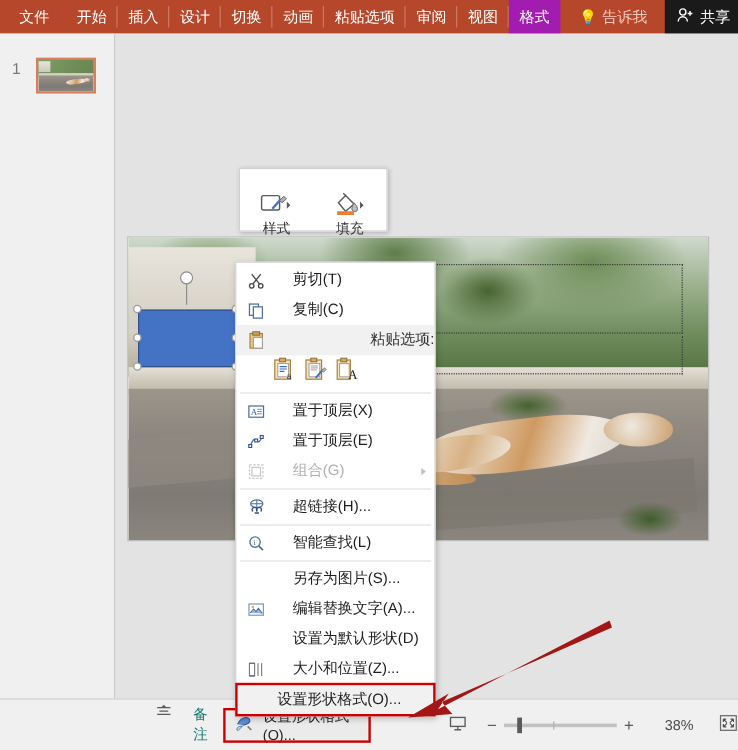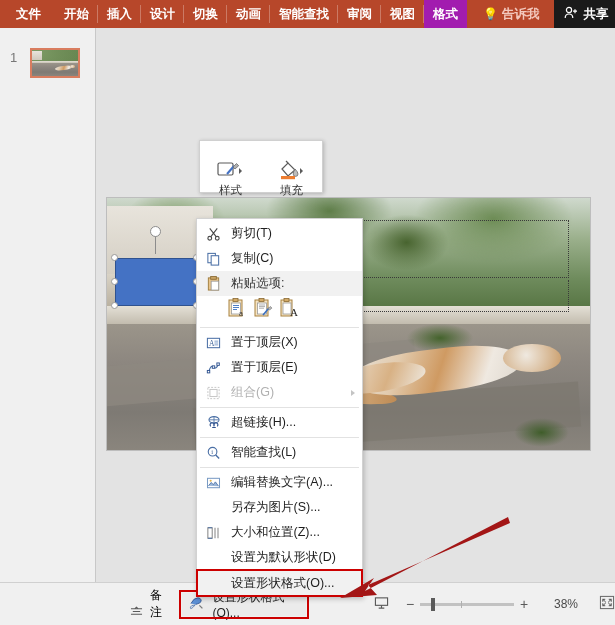--- a/index.html
+++ b/index.html
@@ -9,21 +9,21 @@
     background: #e6e6e6;
     position: relative;
     font-size: 12px;
     color: #333;
   }
 
   
   #ribbon {
     position: absolute; left: 0; top: 0; width: 615px; height: 28px;
     background: #b7472a;
-    display: flex; align-items: stretch; font-weight: bold;
+    display: flex; align-items: stretch;
   }
   .rtab {
     display: flex; align-items: center; justify-content: center;
     color: #ffffff; font-size: 12.5px; padding: 0 9px;
     white-space: nowrap; position: relative;
   }
   .rtab.sep::after {
     content: ""; position: absolute; right: 0; top: 5px; bottom: 5px;
     width: 1px; background: rgba(255,255,255,0.28);
   }
@@ -163,25 +163,25 @@
 
   
   #ctxmenu {
     position: absolute; left: 196px; top: 218px; width: 167px;
     background: #ffffff; border: 1px solid #d2d2d2;
     box-shadow: 1px 2px 5px rgba(0,0,0,0.22); z-index: 50;
     padding: 2px 0 0 0;
   }
   .mi {
     position: relative; display: flex; align-items: center;
-    height: 25px; padding-left: 34px; font-size: 12.5px; color: #1f1f1f;
+    height: 25px; padding-left: 47px; font-size: 12.5px; color: #1f1f1f;
     white-space: nowrap;
   }
   .mi.disabled { color: #b0b0b0; }
-  .mi.header { background: #f1f1f1; color:#333; }
+  .mi.header { background: #f1f1f1; color:#333;justify-content:flex-end; }
   .mi .ic {
     position: absolute; left: 7px; top: 50%; transform: translateY(-50%);
     width: 19px; height: 19px; display:flex; align-items:center; justify-content:center;
   }
   .mi .arrow {
     position: absolute; right: 7px; top: 50%; transform: translateY(-50%);
     width: 0; height: 0; border-left: 4px solid #777;
     border-top: 3.5px solid transparent; border-bottom: 3.5px solid transparent;
   }
   .mi.disabled .arrow { border-left-color: #c4c4c4; }
@@ -205,22 +205,22 @@
   #redarrow { position: absolute; left: 330px; top: 515px; z-index: 70;
               pointer-events: none; }
 
   
   #statusbar {
     position: absolute; left: 0; bottom: 0; width: 615px; height: 43px;
     background: #f0f0f0; border-top: 1px solid #d0d0d0;
     display: flex; align-items: center;
   }
   #notesbtn {
-    display: flex; align-items: flex-end; gap: 7px;
-    margin-left: 130px; font-size: 12px; color: #000000;
+    display: flex; align-items: flex-start; gap: 18px;
+    margin-left: 130px; font-size: 12px; color: #0f766e;
   }
   #sb-format {
     position: relative; display: flex; align-items: center; gap: 7px;
     margin-left: 14px; height: 23px; padding: 0 10px 0 6px;
     background: #ebebeb; font-size: 12px; color: #1f1f1f;
     outline: 2px solid #cc0000; outline-offset: 1px;
   }
   #viewicons { display:flex; align-items:center; margin-left: 68px; }
   #zoomctl { display:flex; align-items:center; gap: 5px; margin-left: 16px; }
   .zsign { font-size: 14px; color: #5a5a5a; width: 10px; text-align:center; }
@@ -233,21 +233,21 @@
 </head>
 <body>
 
 <div id="ribbon">
   <div class="rtab file">文件</div>
   <div class="rtab sep">开始</div>
   <div class="rtab sep">插入</div>
   <div class="rtab sep">设计</div>
   <div class="rtab sep">切换</div>
   <div class="rtab sep">动画</div>
-  <div class="rtab sep">智能查找</div>
+  <div class="rtab sep">粘贴选项</div>
   <div class="rtab sep">审阅</div>
   <div class="rtab sep">视图</div>
   <div class="rtab active">格式</div>
   <div class="rtab tellme">
     <span class="bulb">💡</span>
     <span>告诉我</span>
   </div>
   <div style="flex:1"></div>
   <div class="rtab share">
     <span class="shareicon">
@@ -465,47 +465,47 @@
         <path d="M10.4 10.2 L14 13.8" stroke="#4a6fa5" stroke-width="1.5"></path>
         <text x="5.6" y="9.4" font-size="7" fill="#3a5f96" font-family="Liberation Serif, serif">i</text>
       </svg>
     </span>
     <span>智能查找(L)</span>
   </div>
 
   <div class="msep"></div>
 
   <div class="mi">
+    <span>另存为图片(S)...</span>
+  </div>
+
+  <div class="mi">
     <span class="ic">
       <svg width="15" height="15" viewBox="0 0 16 16">
         <rect x="1.6" y="3" width="12.8" height="10" fill="#fff" stroke="#7a9bc4" stroke-width="1.1"></rect>
         <path d="M2.6 11 L5.6 7.4 L7.8 9.8 L10 6.8 L13.4 11.4" fill="#9ab6d8" stroke="#4a6fa5" stroke-width=".9"></path>
         <circle cx="5" cy="5.6" r="1.1" fill="#e2b34a"></circle>
       </svg>
     </span>
     <span>编辑替换文字(A)...</span>
   </div>
 
   <div class="mi">
-    <span>另存为图片(S)...</span>
+    <span>设置为默认形状(D)</span>
   </div>
 
   <div class="mi">
     <span class="ic">
       <svg width="15" height="15" viewBox="0 0 16 16">
         <rect x="2" y="2.4" width="4.6" height="11.2" fill="none" stroke="#7a7a7a" stroke-width="1"></rect>
         <path d="M9.6 2.4v11.2M12.8 2.4v11.2" stroke="#7a7a7a" stroke-width="1"></path>
         <path d="M2 2.4h4.6M2 13.6h4.6" stroke="#4a6fa5" stroke-width="1"></path>
       </svg>
     </span>
     <span>大小和位置(Z)...</span>
-  </div>
-
-  <div class="mi">
-    <span>设置为默认形状(D)</span>
   </div>
 
   <div id="lastitem">
     <span class="ic">
       
     </span>
     <span>设置形状格式(O)...</span>
   </div>
 </div>
 

